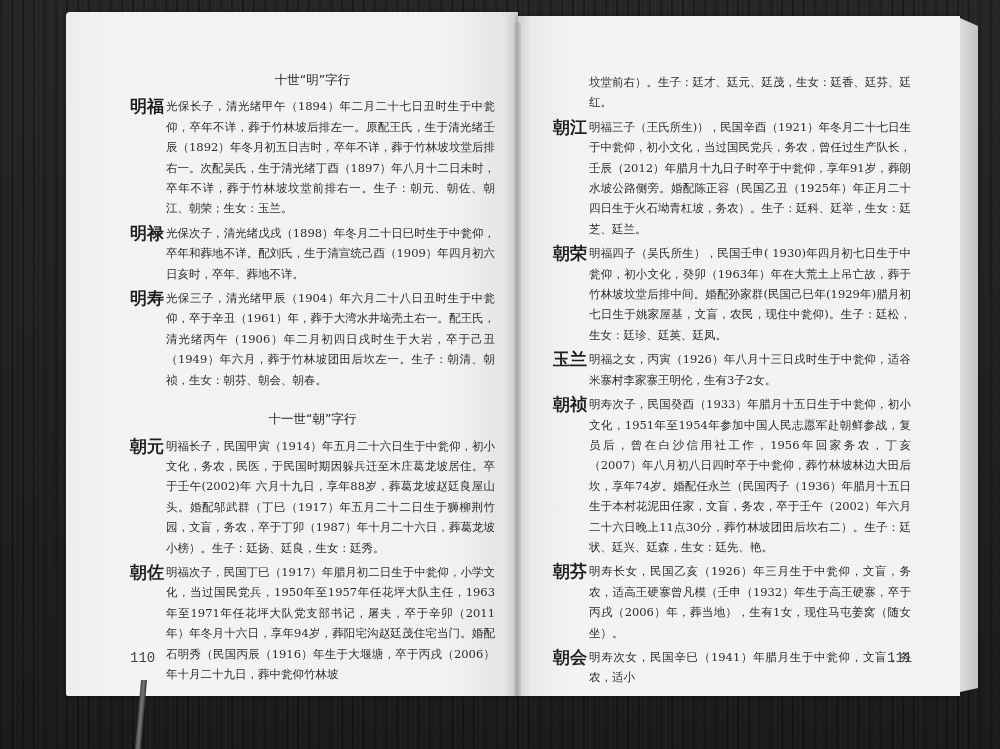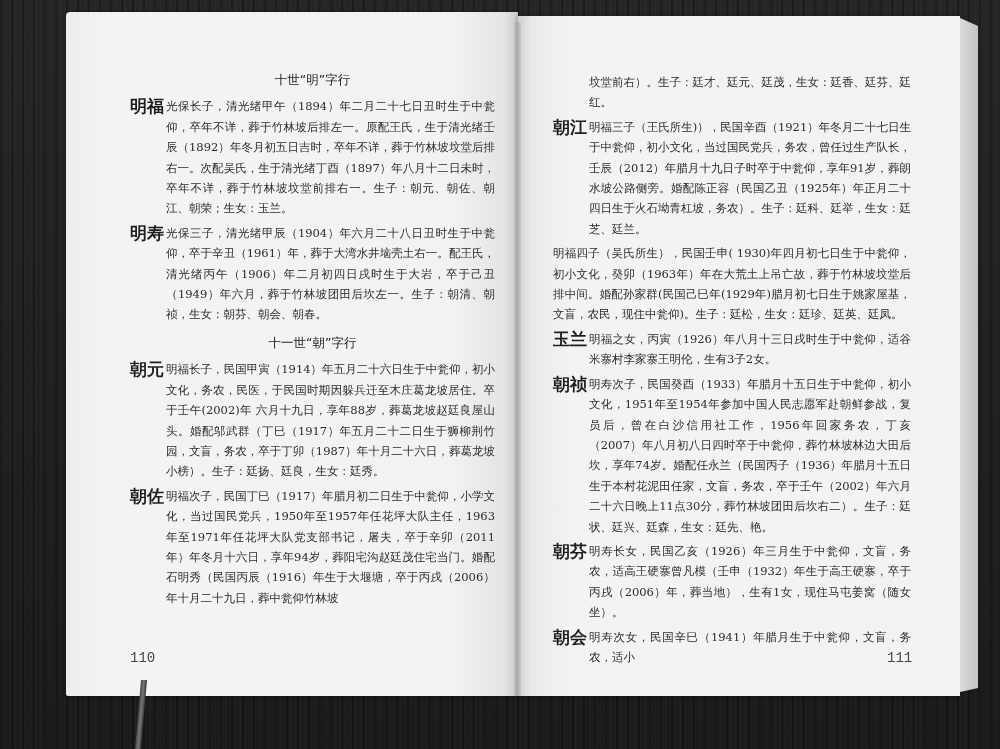--- a/index.html
+++ b/index.html
@@ -57,38 +57,42 @@
       font-family: "DejaVu Sans", "Liberation Sans", sans-serif; font-size:17px;
     }
     .entry .text { flex:1; text-align:justify; }
     .cont { padding-left:36px; text-align:justify; margin-bottom:4px; }
     .pagenum {
       position:absolute; font-size:14px; color:#444;
       font-family:Liberation Mono, monospace;
     }
     .pagenum-left { left:130px; top:650px; }
     .pagenum-right { left:887px; top:650px; }
-    .heading-spaced { margin-top:8px; }
+    .heading-spaced { margin-top:19px; }
   </style>
 </head>
 <body>
 
 <div class="book">
   <div class="page page-left"></div>
   <div class="page page-right"></div>
   <div class="spine"></div>
   <div class="page-edge-right"></div>
   <div class="bookmark"></div>
 
   <div class="content content-left">
     <div class="heading">十世“明”字行</div>
 
     <div class="entry">
       <div class="name">明福</div>
       <div class="text">光保长子，清光绪甲午（1894）年二月二十七日丑时生于中瓮仰，卒年不详，葬于竹林坡后排左一。原配王氏，生于清光绪壬辰（1892）年冬月初五日吉时，卒年不详，葬于竹林坡坟堂后排右一。次配吴氏，生于清光绪丁酉（1897）年八月十二日未时，卒年不详，葬于竹林坡坟堂前排右一。生子：朝元、朝佐、朝江、朝荣；生女：玉兰。</div>
+    </div>
+    <div class="entry">
+      <div class="name">明禄</div>
+      <div class="text">光保次子，清光绪戊戌（1898）年冬月二十日巳时生于中瓮仰，卒年和葬地不详。配刘氏，生于清宣统己酉（1909）年四月初六日亥时，卒年、葬地不详。</div>
     </div>
     <div class="entry">
       <div class="name">明寿</div>
       <div class="text">光保三子，清光绪甲辰（1904）年六月二十八日丑时生于中瓮仰，卒于辛丑（1961）年，葬于大湾水井垴壳土右一。配王氏，清光绪丙午（1906）年二月初四日戌时生于大岩，卒于己丑（1949）年六月，葬于竹林坡团田后坎左一。生子：朝清、朝祯，生女：朝芬、朝会、朝春。</div>
     </div>
 
     <div class="heading heading-spaced">十一世“朝”字行</div>
 
     <div class="entry">
       <div class="name">朝元</div>
@@ -102,20 +106,21 @@
   <div class="pagenum pagenum-left">110</div>
 
   <div class="content content-right">
     <div class="cont">坟堂前右）。生子：廷才、廷元、廷茂，生女：廷香、廷芬、廷红。</div>
 
     <div class="entry">
       <div class="name">朝江</div>
       <div class="text">明福三子（王氏所生)），民国辛酉（1921）年冬月二十七日生于中瓮仰，初小文化，当过国民党兵，务农，曾任过生产队长，壬辰（2012）年腊月十九日子时卒于中瓮仰，享年91岁，葬朗水坡公路侧旁。婚配陈正容（民国乙丑（1925年）年正月二十四日生于火石坳青杠坡，务农）。生子：廷科、廷举，生女：廷芝、廷兰。</div>
     </div>
     <div class="entry">
+      <div class="name">朝荣</div>
       <div class="text">明福四子（吴氏所生），民国壬申( 1930)年四月初七日生于中瓮仰，初小文化，癸卯（1963年）年在大荒土上吊亡故，葬于竹林坡坟堂后排中间。婚配孙家群(民国己巳年(1929年)腊月初七日生于姚家屋基，文盲，农民，现住中瓮仰)。生子：廷松，生女：廷珍、廷英、廷凤。</div>
     </div>
     <div class="entry">
       <div class="name">玉兰</div>
       <div class="text">明福之女，丙寅（1926）年八月十三日戌时生于中瓮仰，适谷米寨村李家寨王明伦，生有3子2女。</div>
     </div>
     <div class="entry">
       <div class="name">朝祯</div>
       <div class="text">明寿次子，民国癸酉（1933）年腊月十五日生于中瓮仰，初小文化，1951年至1954年参加中国人民志愿军赴朝鲜参战，复员后，曾在白沙信用社工作，1956年回家务农，丁亥（2007）年八月初八日四时卒于中瓮仰，葬竹林坡林边大田后坎，享年74岁。婚配任永兰（民国丙子（1936）年腊月十五日生于本村花泥田任家，文盲，务农，卒于壬午（2002）年六月二十六日晚上11点30分，葬竹林坡团田后坎右二）。生子：廷状、廷兴、廷森，生女：廷先、艳。</div>
     </div>

